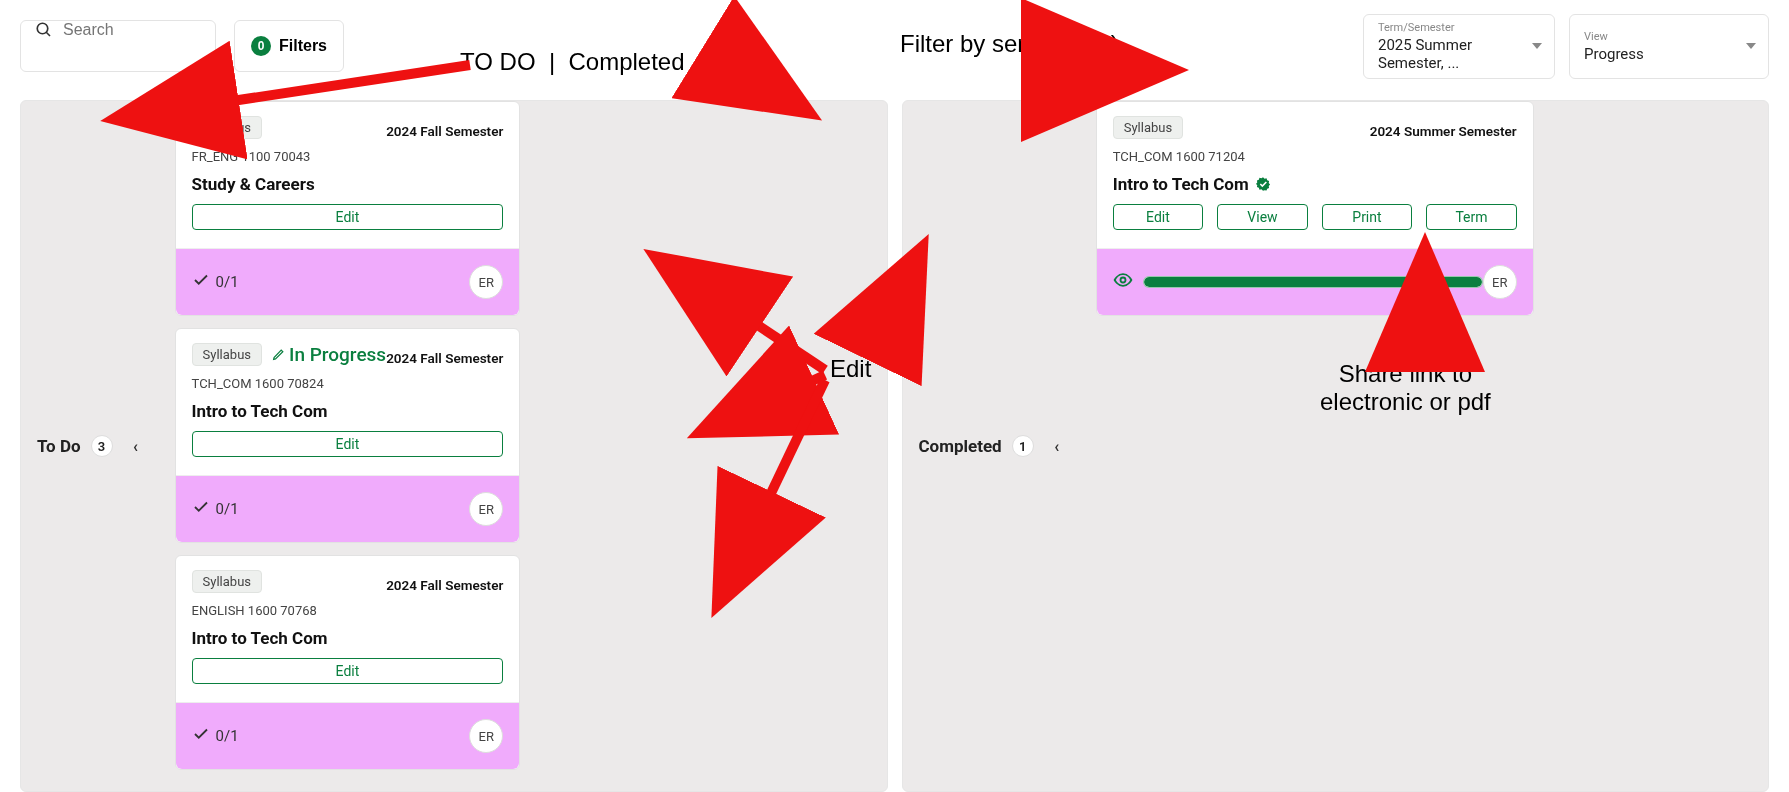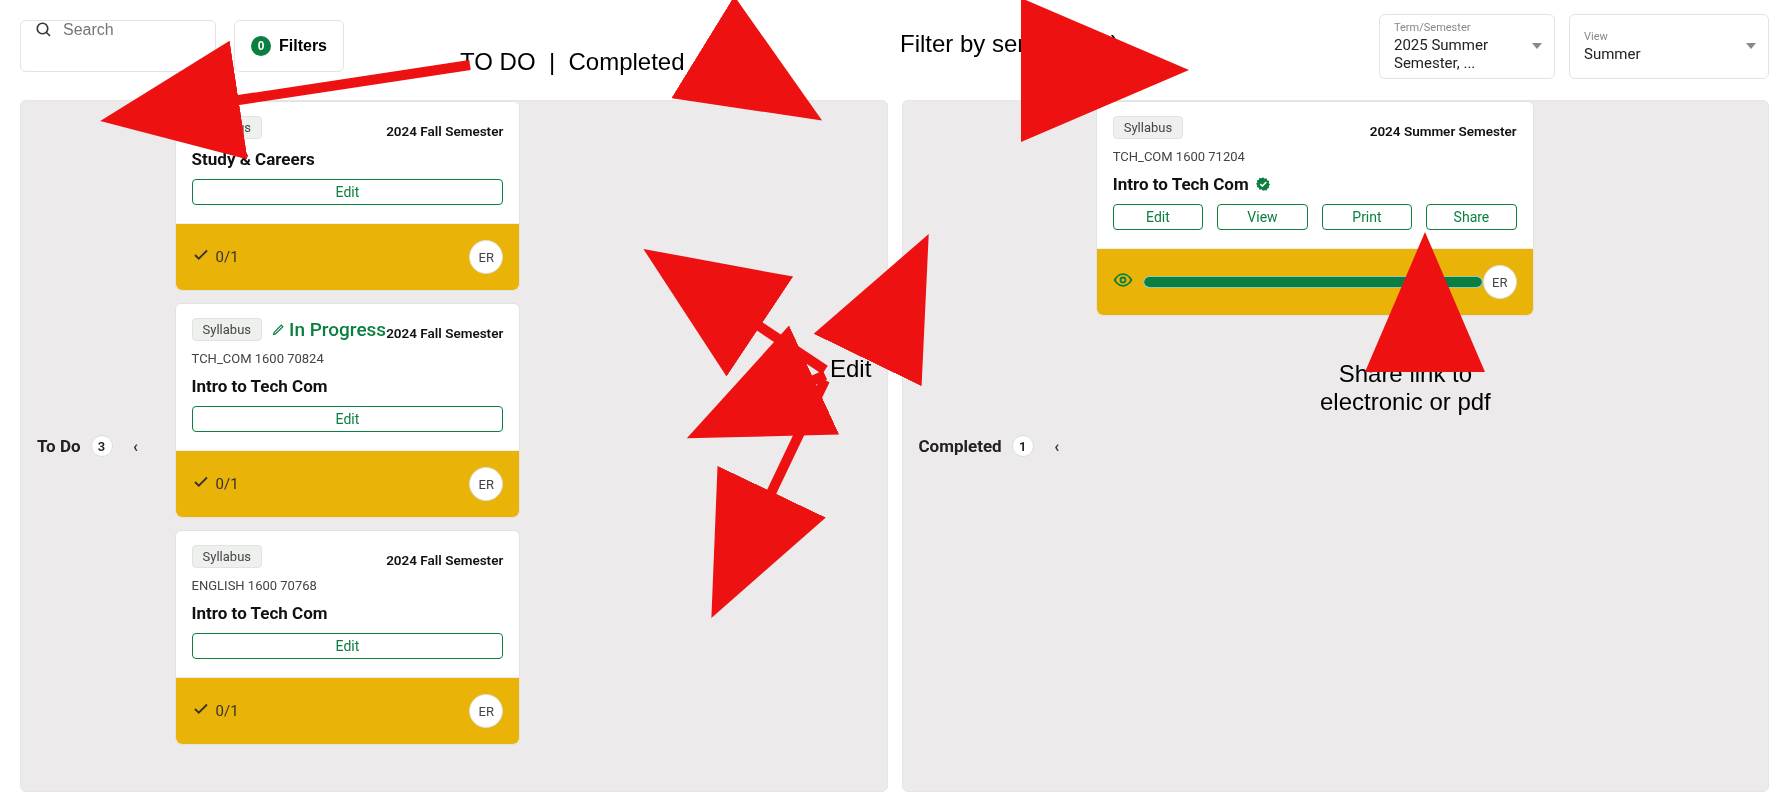--- a/index.html
+++ b/index.html
@@ -57,21 +57,21 @@
     font-size: 11px; color: #888;
   }
   .dropdown .dd-value {
     font-size: 15px; color: #222; margin-top: 2px;
   }
   .dropdown .caret {
     position: absolute; right: 12px; top: 50%; transform: translateY(-50%);
     width: 0; height: 0; border-left: 5px solid transparent;
     border-right: 5px solid transparent; border-top: 6px solid #888;
   }
-  .dd-term { width: 176px; }
+  .dd-term { width: 192px; }
   .dd-view { width: 200px; }
 
   
   .columns {
     position: absolute;
     left: 20px; right: 20px; top: 100px; bottom: 0;
     display: flex; gap: 14px;
   }
   .column {
     flex: 1 1 50%;
@@ -137,21 +137,21 @@
     border: 1px solid #0a7f3f; color: #0a7f3f; background: #fff;
     border-radius: 4px; height: 26px; font-size: 14px;
     display: flex; align-items: center; justify-content: center;
     cursor: pointer;
   }
   .card-buttons.four .btn { flex: 1 1 0; max-width: none; }
 
   .card-footer {
     margin: 8px -16px 0 -16px;
     border-top: 1px solid #eee;
-    background: #eab308;
+    background: #f0abfc;
     padding: 16px 16px;
     display: flex; align-items: center;
     border-radius: 0 0 6px 6px;
   }
   .progress-count {
     display: flex; align-items: center; gap: 6px;
     font-size: 15px; color: #333;
   }
   .er-pill {
     margin-left: auto;
@@ -206,41 +206,42 @@
   </button>
 
   <div class="top-right">
     <div class="dropdown dd-term">
       <span class="dd-label">Term/Semester</span>
       <span class="dd-value">2025 Summer Semester, ...</span>
       <span class="caret"></span>
     </div>
     <div class="dropdown dd-view">
       <span class="dd-label">View</span>
-      <span class="dd-value">Summer</span>
+      <span class="dd-value">Progress</span>
       <span class="caret"></span>
     </div>
   </div>
 </div>
 
 <div class="columns">
 
   <div class="column">
     <div class="col-header">
       <span class="col-title">To Do</span>
       <span class="col-count">3</span>
       <span class="collapse-arrow">‹</span>
     </div>
     <div class="col-body">
 
       <div class="card">
         <div class="card-top">
           <span class="pill">Syllabus</span>
           <span class="semester">2024 Fall Semester</span>
         </div>
+        <div class="course-code">FR_ENG 1100 70043</div>
         <div class="course-title">Study &amp; Careers</div>
         <div class="card-buttons">
           <div class="btn">Edit</div>
         </div>
         <div class="card-footer">
           <span class="progress-count">
             <span>
               <svg width="18" height="18" viewBox="0 0 24 24" fill="none" stroke="#333" stroke-width="2.4">
                   <polyline points="4 12 9 17 20 6"></polyline>
                 </svg>
@@ -328,21 +329,21 @@
             <svg width="16" height="16" viewBox="0 0 24 24">
                 <path fill="#0a7f3f" d="M12 2l2.3 2 3-.5 1 2.9 2.8 1-.5 3 2 2.3-2 2.3.5 3-2.8 1-1 2.9-3-.5L12 22l-2.3-2-3 .5-1-2.9-2.8-1 .5-3L1.4 12l2-2.3-.5-3 2.8-1 1-2.9 3 .5L12 2z"></path>
                 <polyline points="8 12 11 15 17 9" fill="none" stroke="#fff" stroke-width="2.4"></polyline>
               </svg>
           </span>
         </div>
         <div class="card-buttons four">
           <div class="btn">Edit</div>
           <div class="btn">View</div>
           <div class="btn">Print</div>
-          <div class="btn">Share</div>
+          <div class="btn">Term</div>
         </div>
         <div class="card-footer">
           <div class="eye-progress">
             <span class="eye">
               <svg width="20" height="20" viewBox="0 0 24 24" fill="none" stroke="#0a7f3f" stroke-width="2.2">
                   <path d="M2 12s3.5-7 10-7 10 7 10 7-3.5 7-10 7S2 12 2 12z"></path>
                   <circle cx="12" cy="12" r="3"></circle>
                 </svg>
             </span>
             <div class="progress-bar">

